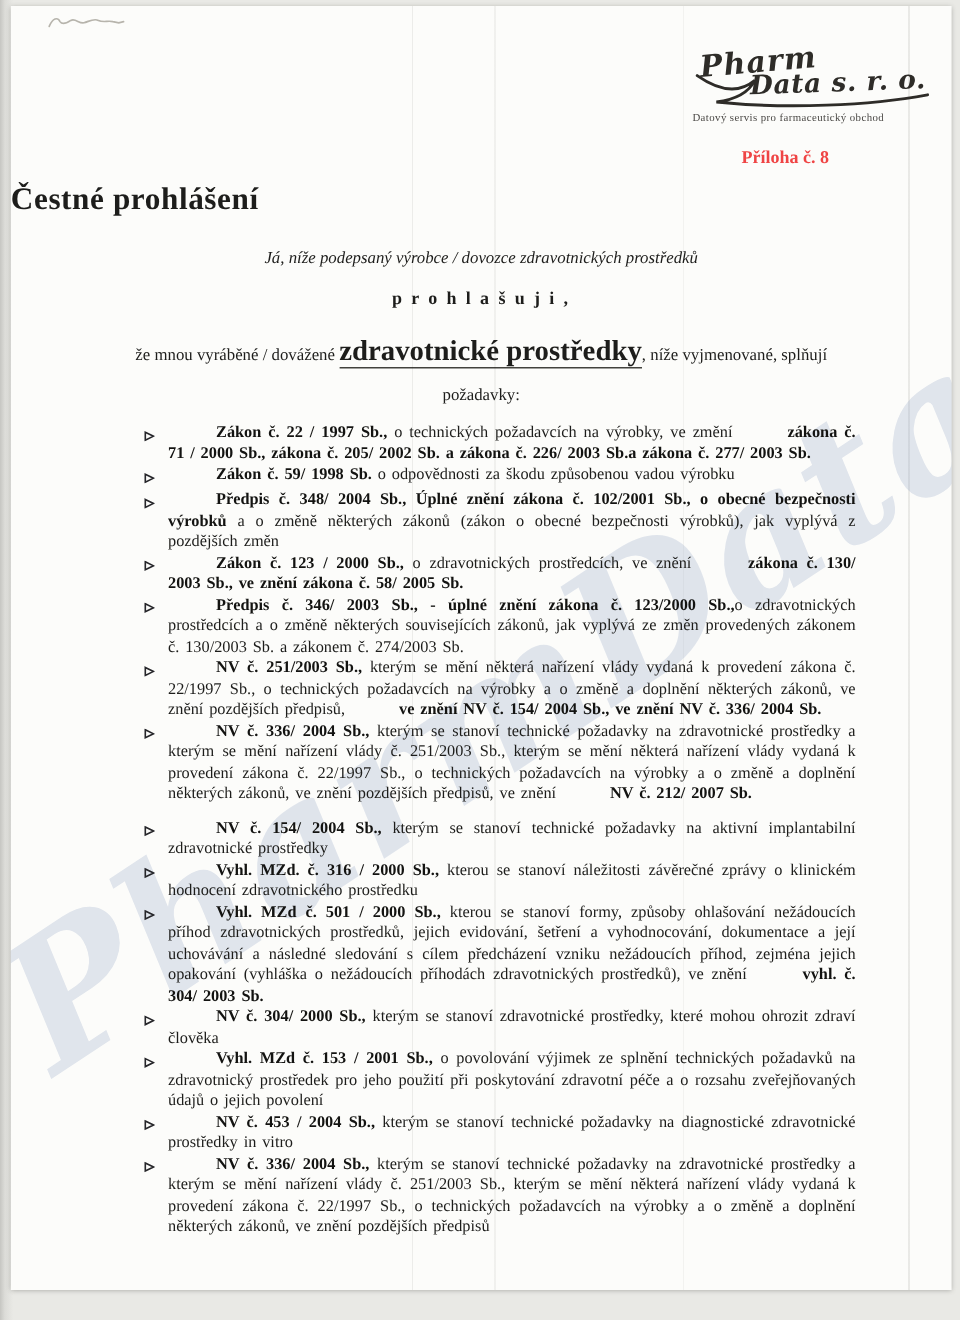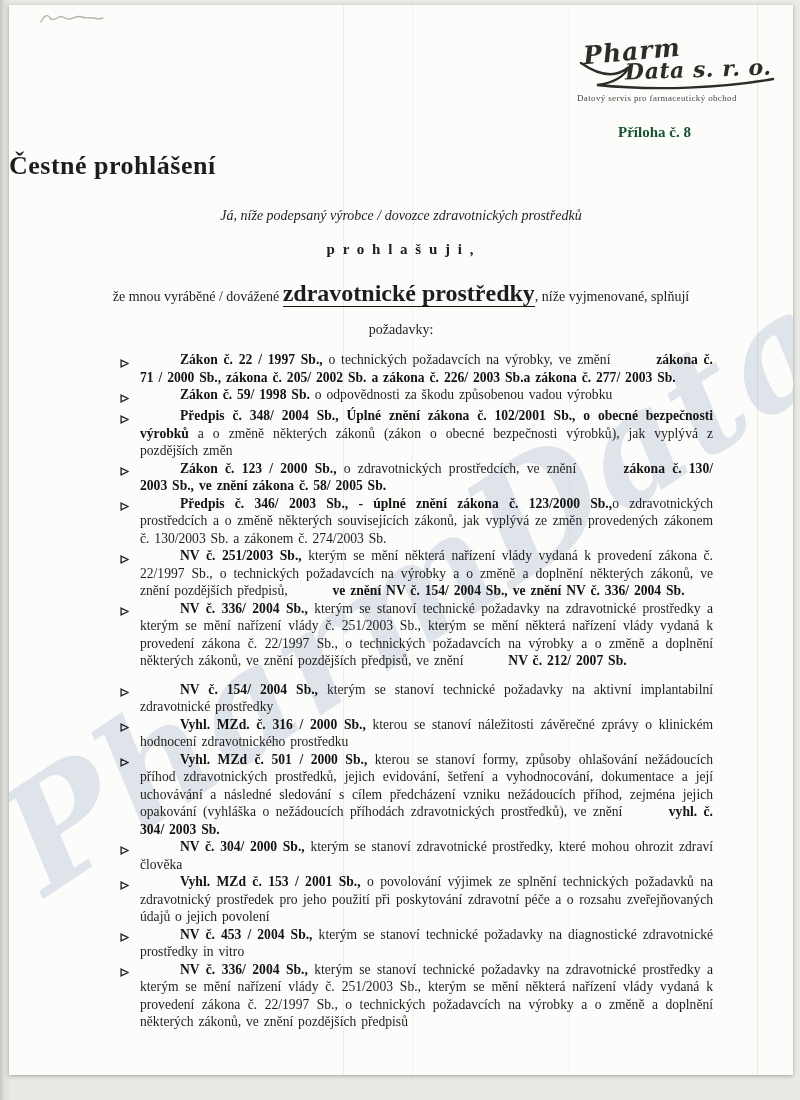--- a/index.html
+++ b/index.html
@@ -24,21 +24,21 @@
   
   .logo{position:absolute;top:34px;left:566px;width:212px;}
   .logo-script{position:relative;height:50px;font-family:"DejaVu Serif",serif;
                font-style:italic;font-weight:700;color:#2e2c28;}
   .logo-pharm{position:absolute;left:8px;top:-2px;font-size:25px;transform:rotate(-5deg);letter-spacing:1px;}
   .logo-data{position:absolute;left:50px;top:17px;font-size:22px;transform:rotate(-2deg);letter-spacing:.5px;}
   .swoosh{position:absolute;left:0;top:0;}
   .logo-tagline{margin-top:4px;padding-left:2px;font-size:9px;color:#4a4845;
                 letter-spacing:.35px;white-space:nowrap;}
   
-  .annex{position:absolute;top:119px;left:609px;font-size:15px;font-weight:700;color:#14532d;}
+  .annex{position:absolute;top:119px;left:609px;font-size:15px;font-weight:700;color:#ef4444;}
   .content{position:absolute;top:146px;left:0;right:0;color:#1d1d1b;}
   .title{margin:0;text-align:left;font-size:26px;font-weight:700;color:#15151 3;letter-spacing:.5px;}
   .intro1{margin:27px 0 0;text-align:center;font-size:14px;font-style:italic;}
   .declare{margin:17px 0 0;text-align:center;font-size:15px;font-weight:700;letter-spacing:2px;}
   .intro2{margin:22px 0 0;text-align:center;font-size:14px;}
   .emph{font-size:24px;font-weight:700;border-bottom:1.6px solid #15150f;margin-top:31px;}
   .intro3{margin:15px 0 0;text-align:center;font-size:14px;}
   .bullets{margin:13px 80px 0 111px;font-size:13.6px;line-height:17.5px;}
   .bullet{display:flex;align-items:flex-start;}
   .bullet.gap{margin-top:11px;}

